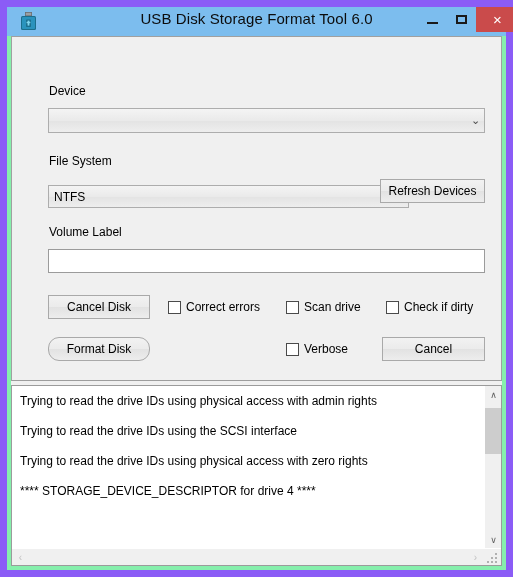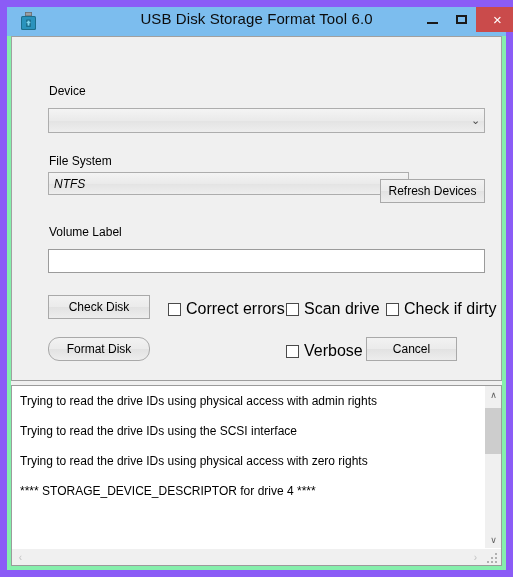--- a/index.html
+++ b/index.html
@@ -123,21 +123,21 @@
   .combo .combo-arrow {
     flex: 0 0 auto;
     width: 17px;
     text-align: center;
     font-size: 11px;
     color: #4b4b4b;
     line-height: 1;
   }
 
   #device-combo { left: 36px; top: 71px; width: 437px; height: 25px; }
-  #fs-combo     { left: 36px; top: 135px; width: 361px; height: 23px; font-style: italic; }
+  #fs-combo     { left: 36px; top: 148px; width: 361px; height: 23px; }
 
   
   .textbox {
     position: absolute;
     box-sizing: border-box;
     background: #ffffff;
     border: 1px solid #9b9b9b;
     font-size: 12px;
     color: #000;
     padding-left: 4px;
@@ -156,40 +156,40 @@
     color: #000;
     display: flex;
     align-items: center;
     justify-content: center;
     cursor: default;
     white-space: nowrap;
   }
   #btn-refresh     { left: 368px; top: 142px; width: 105px; height: 24px; }
   #btn-check-disk  { left: 36px;  top: 258px; width: 102px; height: 24px; }
   #btn-format-disk { left: 36px;  top: 300px; width: 102px; height: 24px; border-radius: 11px; }
-  #btn-cancel      { left: 354px; top: 300px; width: 91px; height: 24px; text-align: center; }
+  #btn-cancel      { left: 370px; top: 300px; width: 103px; height: 24px; text-align: center; }
 
   
   .checkbox-row {
     position: absolute;
     display: flex;
     align-items: center;
     cursor: default;
     white-space: nowrap;
   }
   .checkbox-row .box {
     width: 13px; height: 13px;
     box-sizing: border-box;
     background: #ffffff;
     border: 1px solid #4a4a4a;
     flex: 0 0 auto;
     margin-right: 5px;
   }
   .checkbox-row .cb-label {
-    font-size: 16px;
+    font-size: 12px;
     color: #000;
   }
   #cb-correct-errors { left: 156px; top: 263px; }
   #cb-scan-drive     { left: 274px; top: 263px; }
   #cb-check-dirty    { left: 374px; top: 263px; }
   #cb-quick-format   { left: 156px; top: 305px; }
   #cb-verbose        { left: 274px; top: 305px; }
 
   #copyright {
     position: absolute;
@@ -331,21 +331,21 @@
         <span class="combo-value">NTFS</span>
         <span class="combo-arrow">⌄</span>
       </div>
 
       <div class="button" id="btn-refresh">Refresh Devices</div>
 
       <div class="field-label" style="left:37px; top:188px;">Volume Label</div>
 
       <div class="textbox" id="volume-input"></div>
 
-      <div class="button" id="btn-check-disk">Check Disk</div>
+      <div class="button" id="btn-check-disk">Cancel Disk</div>
 
       <div class="checkbox-row" id="cb-correct-errors">
         <span class="box"></span>
         <span class="cb-label">Correct errors</span>
       </div>
       <div class="checkbox-row" id="cb-scan-drive">
         <span class="box"></span>
         <span class="cb-label">Scan drive</span>
       </div>
       <div class="checkbox-row" id="cb-check-dirty">

